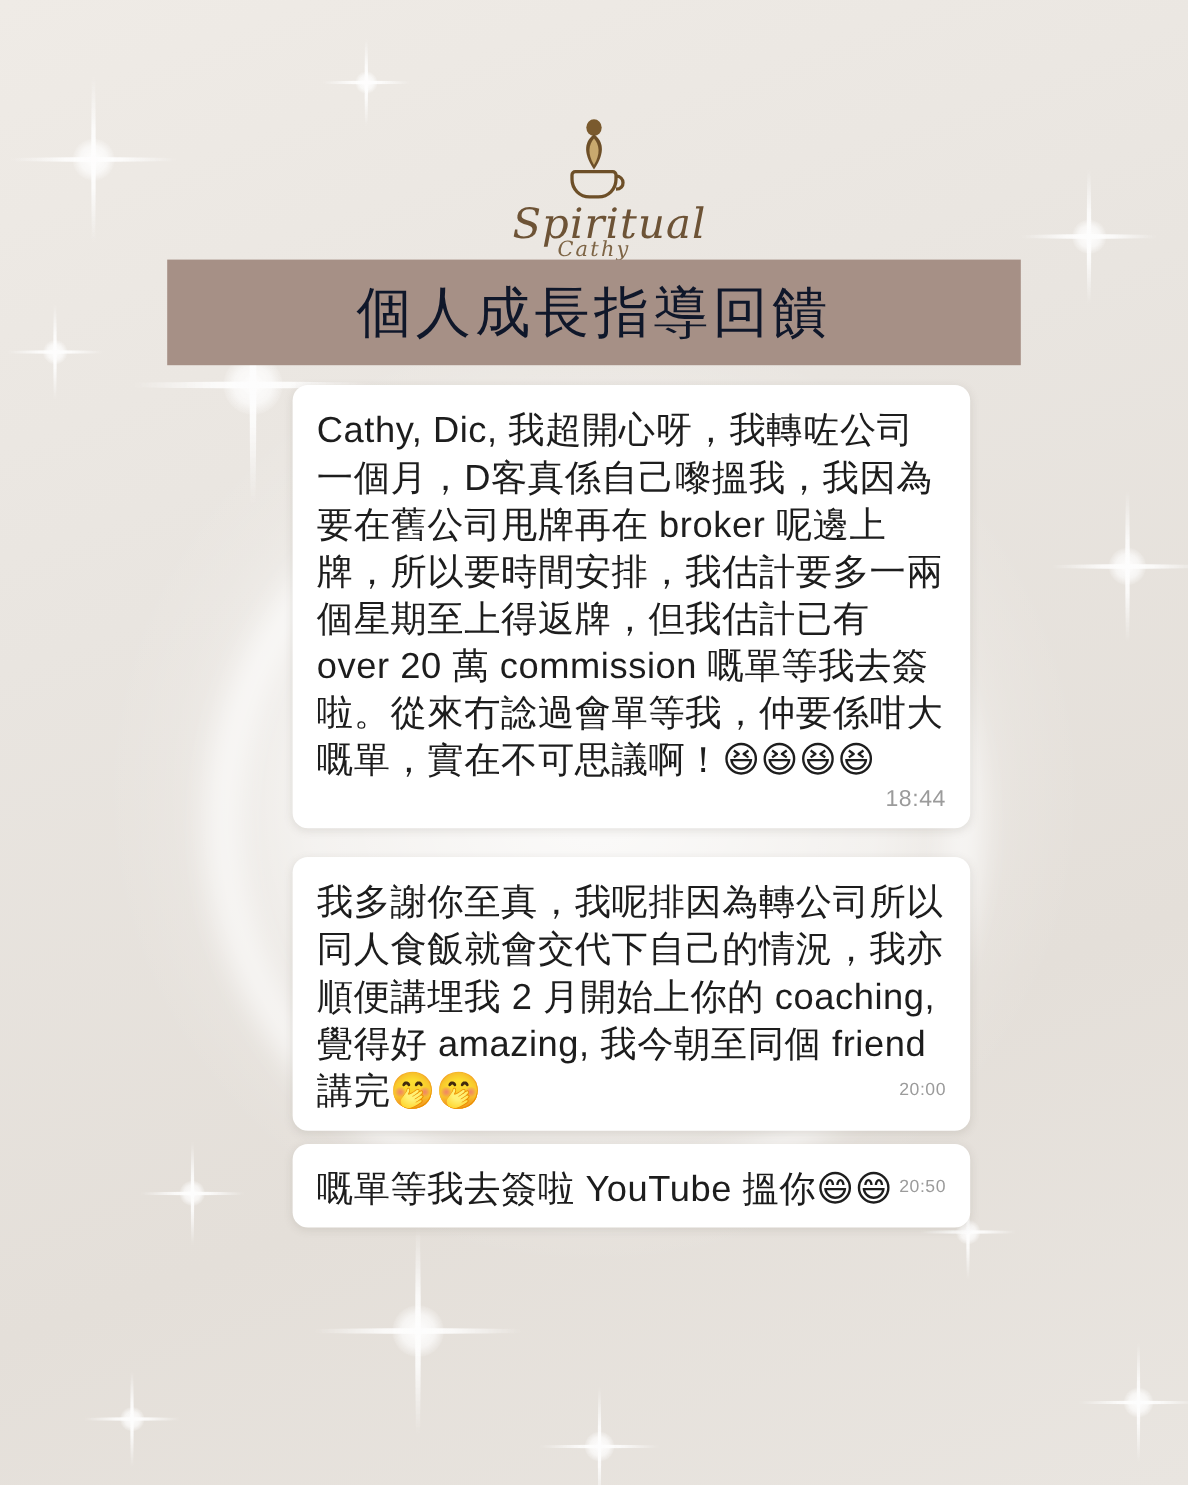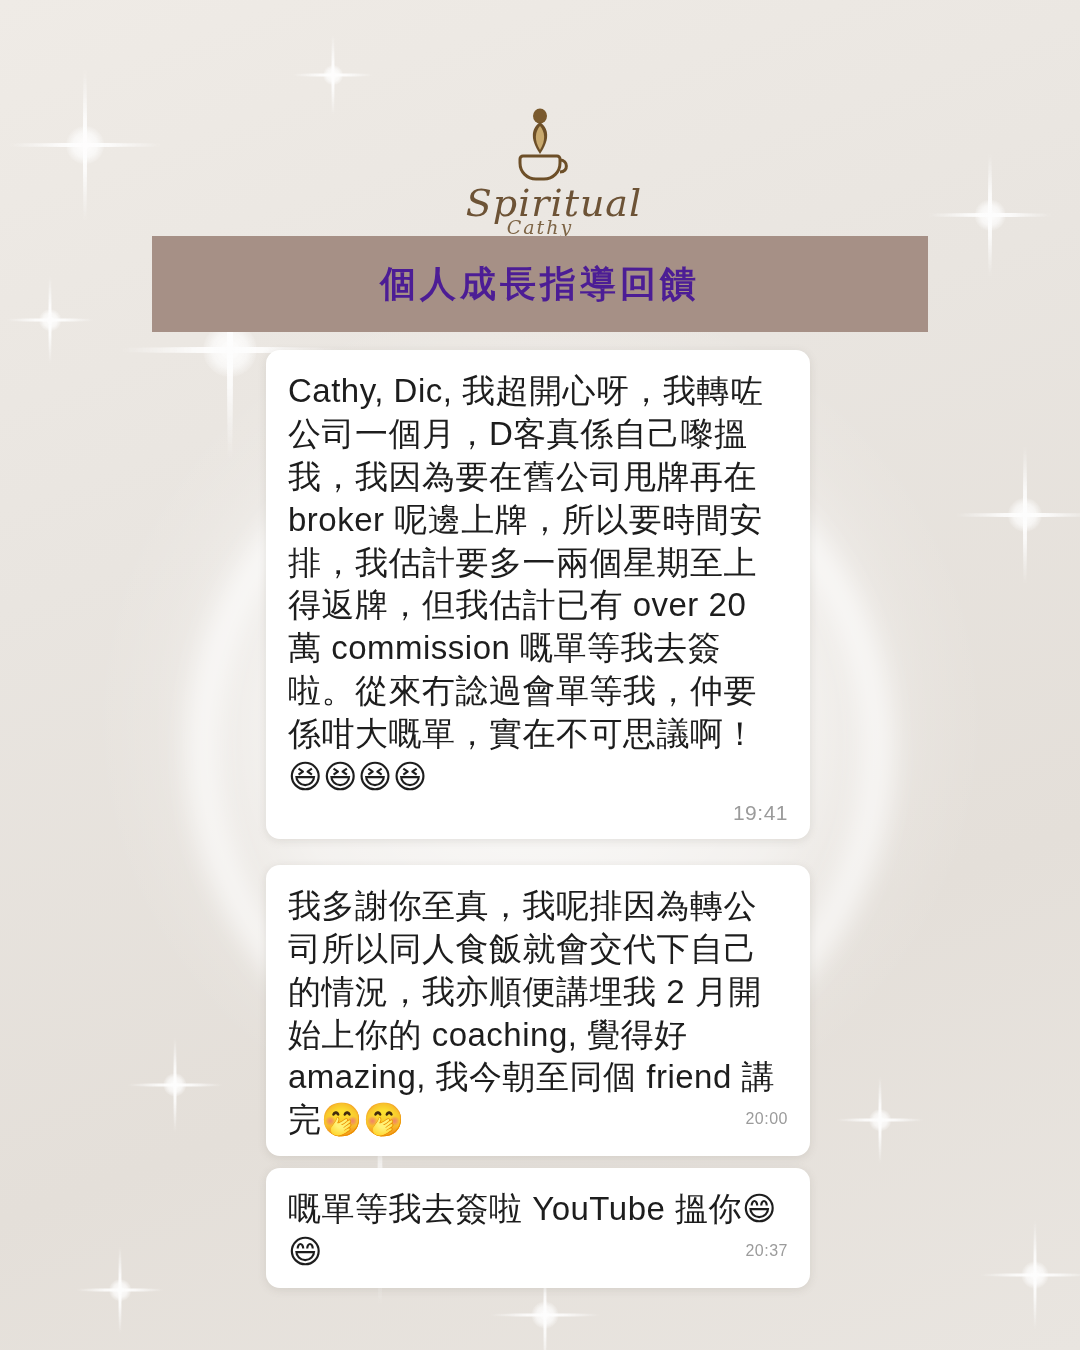--- a/index.html
+++ b/index.html
@@ -98,32 +98,32 @@
     top: 236px;
     width: 776px;
     height: 96px;
     background: #a69086;
     display: flex;
     align-items: center;
     justify-content: center;
   }
   .title-band h1 {
     font-family: "DejaVu Serif", "Liberation Serif", serif;
-    font-weight: 700;
-    font-size: 36px;
-    color: #4c1d95;
+    font-weight: 400;
+    font-size: 50px;
+    color: #0f172a;
     letter-spacing: 4px;
   }
 
   
   .chat {
     position: absolute;
     left: 266px;
     top: 350px;
-    width: 544px;
+    width: 616px;
   }
 
   .bubble {
     background: #ffffff;
     border-radius: 14px;
     padding: 20px 22px 14px 22px;
     box-shadow: 0 2px 8px rgba(120,110,100,0.16);
     position: relative;
     margin-bottom: 26px;
   }
@@ -246,25 +246,25 @@
   </div>
 
   <div class="title-band">
     <h1>個人成長指導回饋</h1>
   </div>
 
   <div class="chat">
 
     <div class="bubble b1">
       <p><span>Cathy, Dic, 我超開心呀，我轉咗公司一個月，D客真係自己嚟搵我，我因為要在舊公司甩牌再在 broker 呢邊上牌，所以要時間安排，我估計要多一兩個星期至上得返牌，但我估計已有 over 20 萬 commission 嘅單等我去簽啦。從來冇諗過會單等我，仲要係咁大嘅單，實在不可思議啊！</span><span class="emoji">😆😆😆😆</span></p>
-      <span class="time">19:41</span>
+      <span class="time">18:44</span>
     </div>
 
     <div class="bubble b2">
       <p><span>我多謝你至真，我呢排因為轉公司所以同人食飯就會交代下自己的情況，我亦順便講埋我 2 月開始上你的 coaching, 覺得好 amazing, 我今朝至同個 friend 講完</span><span class="emoji">🤭🤭</span><span class="time-inline">20:00</span></p>
     </div>
 
     <div class="bubble b3">
-      <p><span>嘅單等我去簽啦 YouTube 搵你</span><span class="emoji">😄😄</span><span class="time-inline">20:37</span></p>
+      <p><span>嘅單等我去簽啦 YouTube 搵你</span><span class="emoji">😄😄</span><span class="time-inline">20:50</span></p>
     </div>
 
   </div>
 </div>
 
 </body></html>

